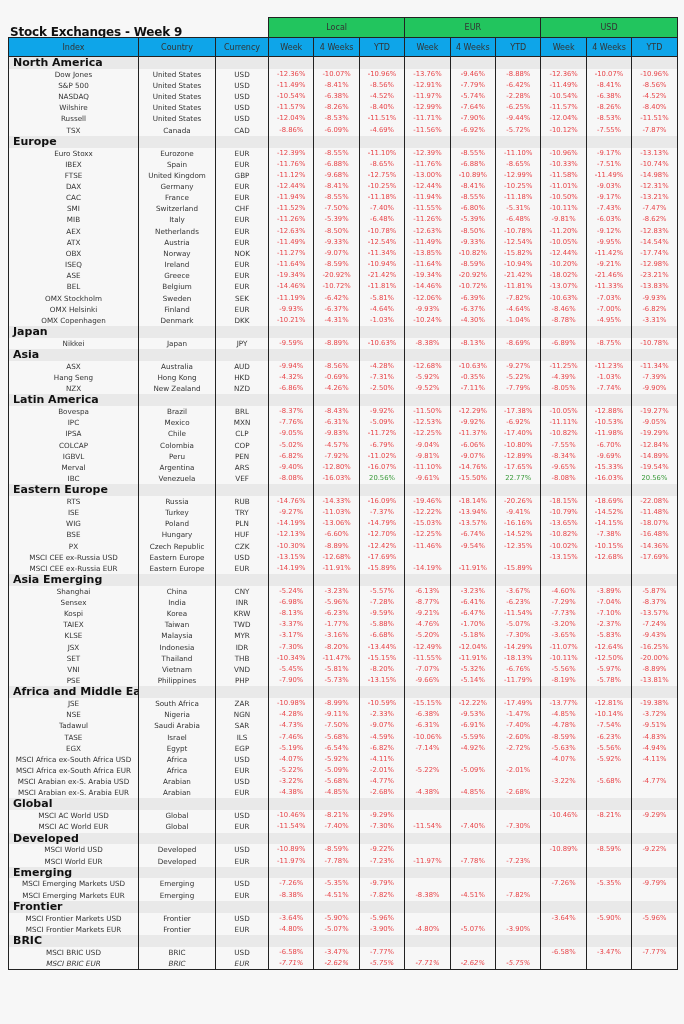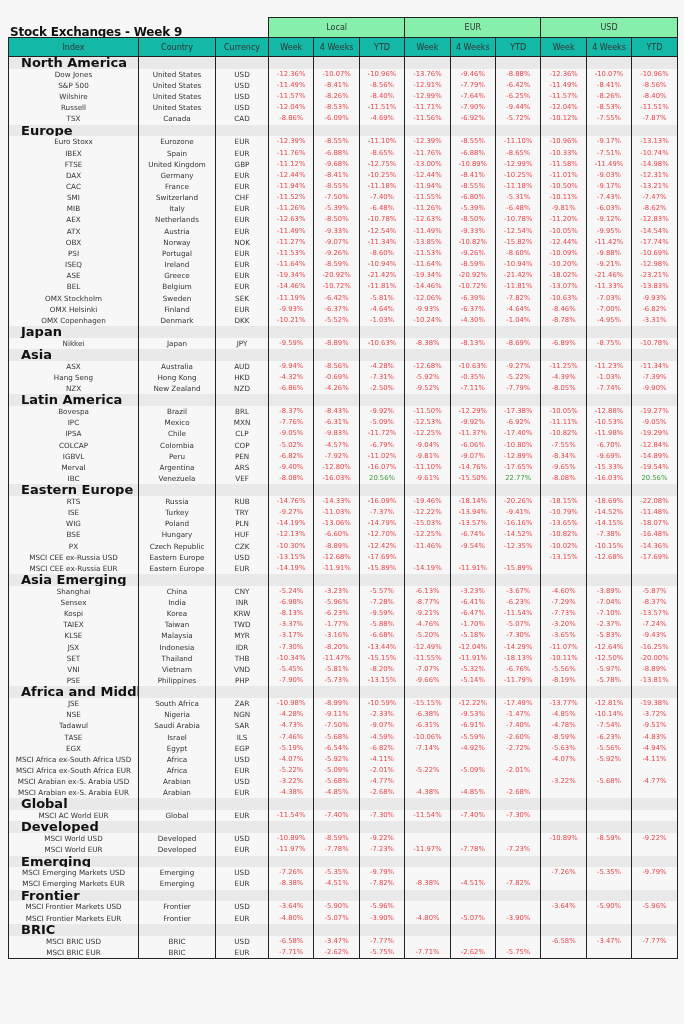--- a/index.html
+++ b/index.html
@@ -33,41 +33,41 @@
     width: 669px;
     font-size: 7.2px;
   }
   col.c-index { width: 130px; }
   col.c-country { width: 77px; }
   col.c-curr { width: 53px; }
   col.c-num { width: 45.4px; }
   th, td { padding: 0; overflow: hidden; white-space: nowrap; }
   tr.grouphead th {
     height: 19px; font-weight: normal; font-size: 8px; color: #333;
-    border: 1.5px solid #222; background: #86efac;
+    border: 1.5px solid #222; background: #22c55e;
   }
   tr.grouphead th.blank { border: none; background: transparent; }
   tr.colhead th {
     height: 18px; font-weight: normal; font-size: 8px; color: #333;
-    border: 1.5px solid #222; background: #14b8a6;
+    border: 1.5px solid #222; background: #0ea5e9;
   }
   tbody td {
     height: 11.15px; line-height: 11.15px;
     text-align: center;
     border-left: 1.5px solid #222; border-right: 1.5px solid #222;
     background: #f7f7f7;
   }
   tbody tr.region td {
     background: #e9e9e9;
     height: 11.8px; line-height: 11.8px;
   }
   tbody tr.region td.region-name {
-    text-align: left; font-weight: bold; font-size: 13px; color: #111; padding-left: 12px;
+    text-align: left; font-weight: bold; font-size: 11px; color: #111; padding-left: 4px;
   }
-  tbody tr.last td { border-bottom: 1.5px solid #222; }
+  tbody tr.last td { border-bottom: 1.5px solid #222; font-style: italic; }
   td.txt { color: #333; }
   td.num { color: #e8454a; font-size: 6.8px; }
   td.num.pos { color: #3a9a3a; }
 </style>
 </head>
 <body>
 
 <div class="title">Stock Exchanges - Week 9</div>
 <div class="brand">perpe.es</div>
 
@@ -146,20 +146,34 @@
           <td class="num">-8.41%</td>
           <td class="num">-8.56%</td>
           <td class="num">-12.91%</td>
           <td class="num">-7.79%</td>
           <td class="num">-6.42%</td>
           <td class="num">-11.49%</td>
           <td class="num">-8.41%</td>
           <td class="num">-8.56%</td>
         </tr>
         <tr>
+          <td class="txt">NASDAQ</td>
+          <td class="txt">United States</td>
+          <td class="txt">USD</td>
+          <td class="num">-10.54%</td>
+          <td class="num">-6.38%</td>
+          <td class="num">-4.52%</td>
+          <td class="num">-11.97%</td>
+          <td class="num">-5.74%</td>
+          <td class="num">-2.28%</td>
+          <td class="num">-10.54%</td>
+          <td class="num">-6.38%</td>
+          <td class="num">-4.52%</td>
+        </tr>
+        <tr>
           <td class="txt">Wilshire</td>
           <td class="txt">United States</td>
           <td class="txt">USD</td>
           <td class="num">-11.57%</td>
           <td class="num">-8.26%</td>
           <td class="num">-8.40%</td>
           <td class="num">-12.99%</td>
           <td class="num">-7.64%</td>
           <td class="num">-6.25%</td>
           <td class="num">-11.57%</td>
@@ -342,34 +356,20 @@
           <td class="num">-9.07%</td>
           <td class="num">-11.34%</td>
           <td class="num">-13.85%</td>
           <td class="num">-10.82%</td>
           <td class="num">-15.82%</td>
           <td class="num">-12.44%</td>
           <td class="num">-11.42%</td>
           <td class="num">-17.74%</td>
         </tr>
         <tr>
-          <td class="txt">PSI</td>
-          <td class="txt">Portugal</td>
-          <td class="txt">EUR</td>
-          <td class="num">-11.53%</td>
-          <td class="num">-9.26%</td>
-          <td class="num">-8.60%</td>
-          <td class="num">-11.53%</td>
-          <td class="num">-9.26%</td>
-          <td class="num">-8.60%</td>
-          <td class="num">-10.09%</td>
-          <td class="num">-9.88%</td>
-          <td class="num">-10.69%</td>
-        </tr>
-        <tr>
           <td class="txt">ISEQ</td>
           <td class="txt">Ireland</td>
           <td class="txt">EUR</td>
           <td class="num">-11.64%</td>
           <td class="num">-8.59%</td>
           <td class="num">-10.94%</td>
           <td class="num">-11.64%</td>
           <td class="num">-8.59%</td>
           <td class="num">-10.94%</td>
           <td class="num">-10.20%</td>
@@ -430,21 +430,21 @@
           <td class="num">-4.64%</td>
           <td class="num">-8.46%</td>
           <td class="num">-7.00%</td>
           <td class="num">-6.82%</td>
         </tr>
         <tr>
           <td class="txt">OMX Copenhagen</td>
           <td class="txt">Denmark</td>
           <td class="txt">DKK</td>
           <td class="num">-10.21%</td>
-          <td class="num">-5.52%</td>
+          <td class="num">-4.31%</td>
           <td class="num">-1.03%</td>
           <td class="num">-10.24%</td>
           <td class="num">-4.30%</td>
           <td class="num">-1.04%</td>
           <td class="num">-8.78%</td>
           <td class="num">-4.95%</td>
           <td class="num">-3.31%</td>
         </tr>
         <tr class="region">
           <td class="region-name">Japan</td>
@@ -1042,20 +1042,34 @@
           <td></td>
           <td></td>
           <td></td>
           <td></td>
           <td></td>
           <td></td>
           <td></td>
           <td></td>
         </tr>
         <tr>
+          <td class="txt">MSCI AC World USD</td>
+          <td class="txt">Global</td>
+          <td class="txt">USD</td>
+          <td class="num">-10.46%</td>
+          <td class="num">-8.21%</td>
+          <td class="num">-9.29%</td>
+          <td class="num"></td>
+          <td class="num"></td>
+          <td class="num"></td>
+          <td class="num">-10.46%</td>
+          <td class="num">-8.21%</td>
+          <td class="num">-9.29%</td>
+        </tr>
+        <tr>
           <td class="txt">MSCI AC World EUR</td>
           <td class="txt">Global</td>
           <td class="txt">EUR</td>
           <td class="num">-11.54%</td>
           <td class="num">-7.40%</td>
           <td class="num">-7.30%</td>
           <td class="num">-11.54%</td>
           <td class="num">-7.40%</td>
           <td class="num">-7.30%</td>
           <td class="num"></td>

